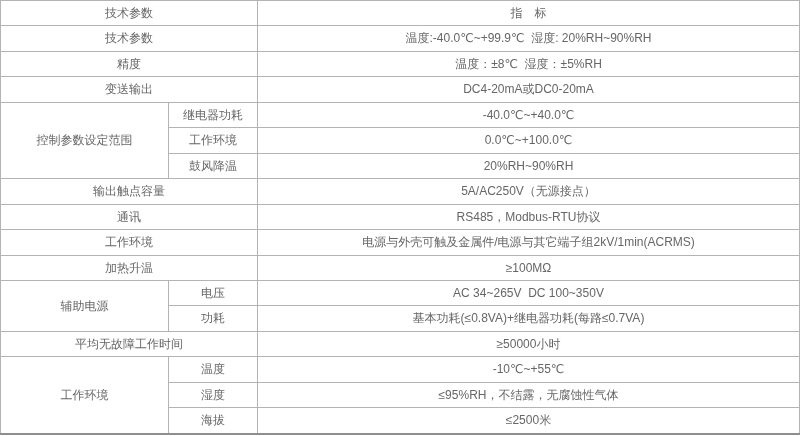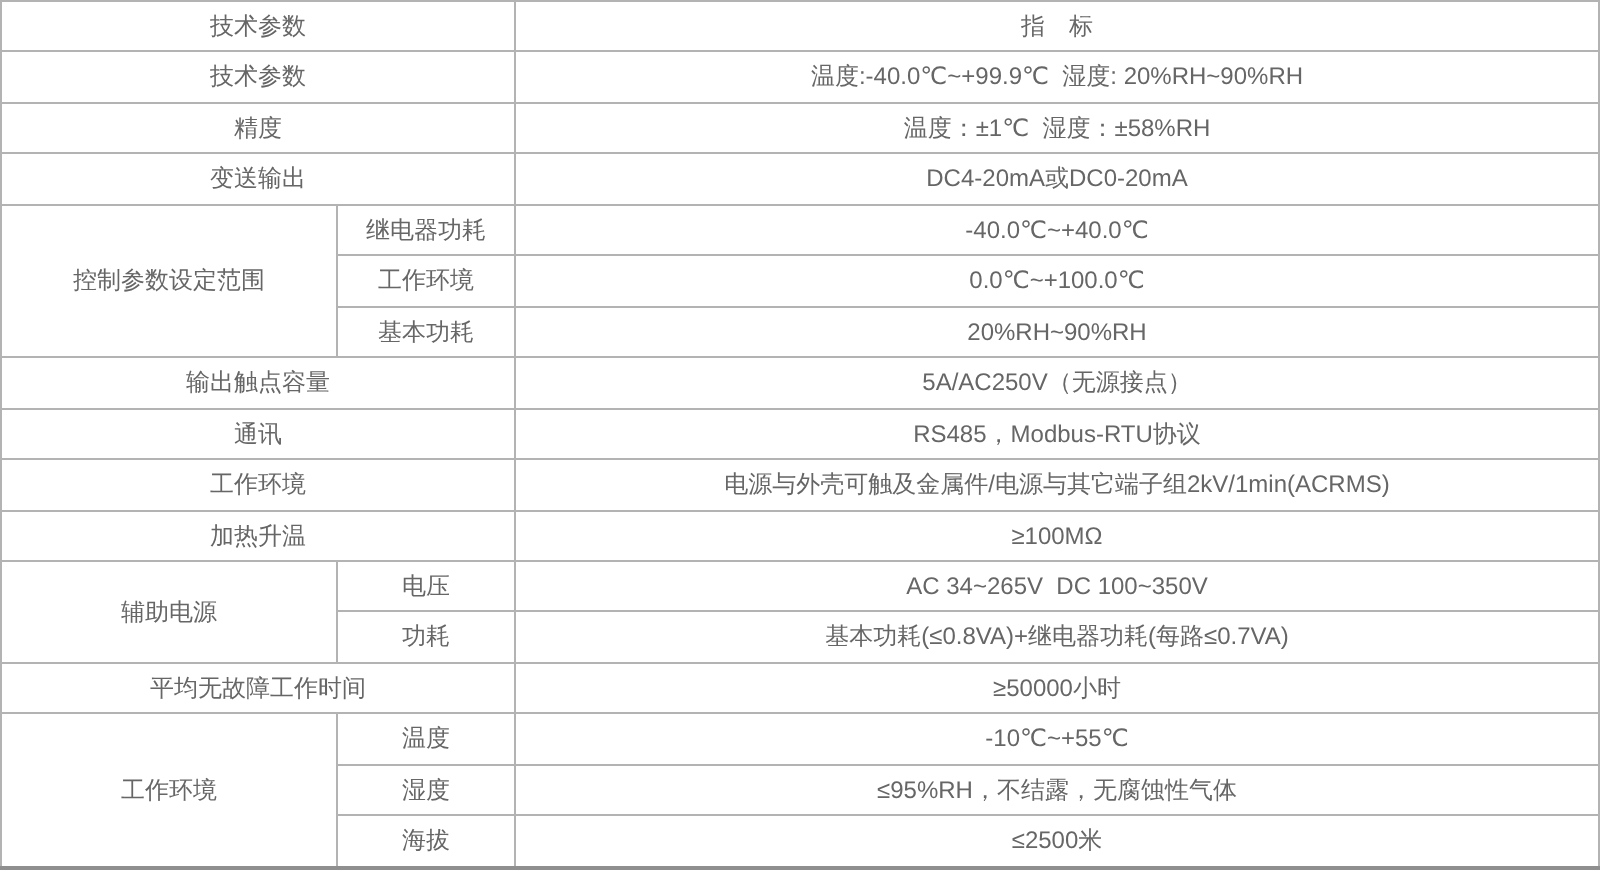--- a/index.html
+++ b/index.html
@@ -54,37 +54,37 @@
       <tr>
         <td colspan="2">技术参数</td>
         <td>指　标</td>
       </tr>
       <tr>
         <td colspan="2">技术参数</td>
         <td>温度:-40.0℃~+99.9℃  湿度: 20%RH~90%RH</td>
       </tr>
       <tr>
         <td colspan="2">精度</td>
-        <td>温度：±1℃  湿度：±58%RH</td>
+        <td>温度：±8℃  湿度：±5%RH</td>
       </tr>
       <tr>
         <td colspan="2">变送输出</td>
         <td>DC4-20mA或DC0-20mA</td>
       </tr>
       <tr>
         <td rowspan="3">控制参数设定范围</td>
         <td>继电器功耗</td>
         <td>-40.0℃~+40.0℃</td>
       </tr>
       <tr>
         <td>工作环境</td>
         <td>0.0℃~+100.0℃</td>
       </tr>
       <tr>
-        <td>基本功耗</td>
+        <td>鼓风降温</td>
         <td>20%RH~90%RH</td>
       </tr>
       <tr>
         <td colspan="2">输出触点容量</td>
         <td>5A/AC250V（无源接点）</td>
       </tr>
       <tr>
         <td colspan="2">通讯</td>
         <td>RS485，Modbus-RTU协议</td>
       </tr>

